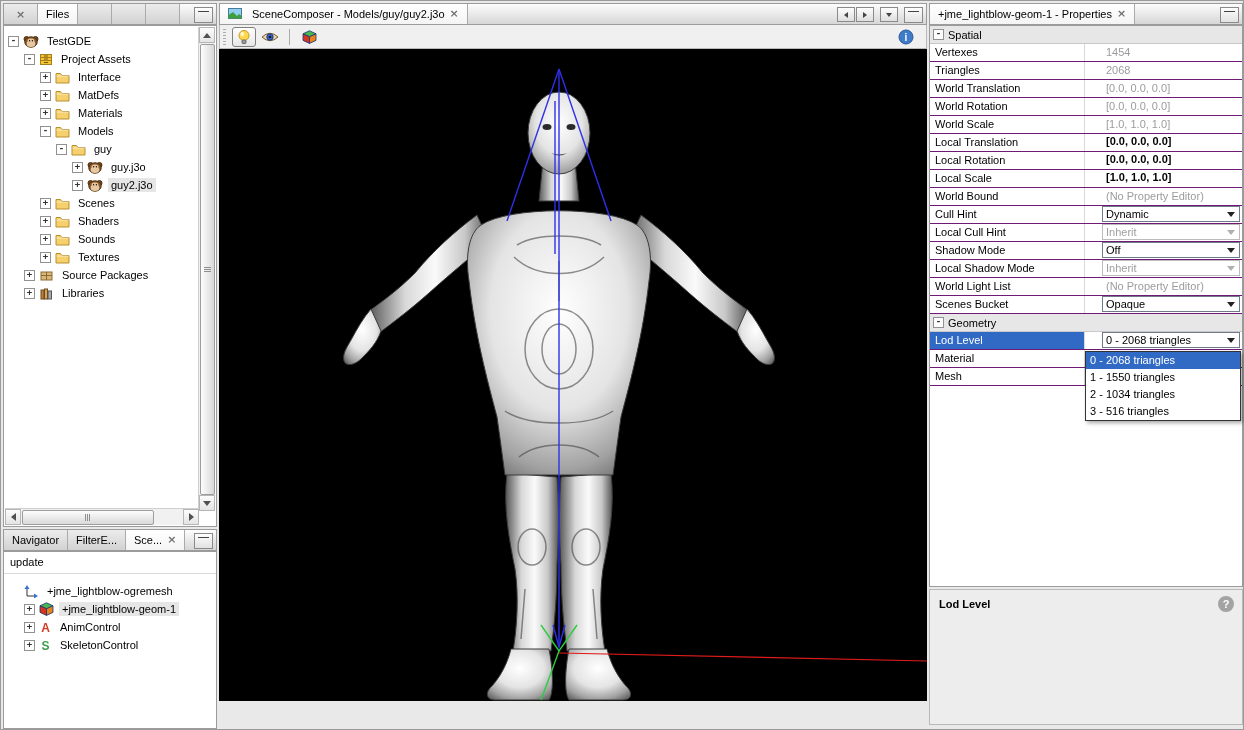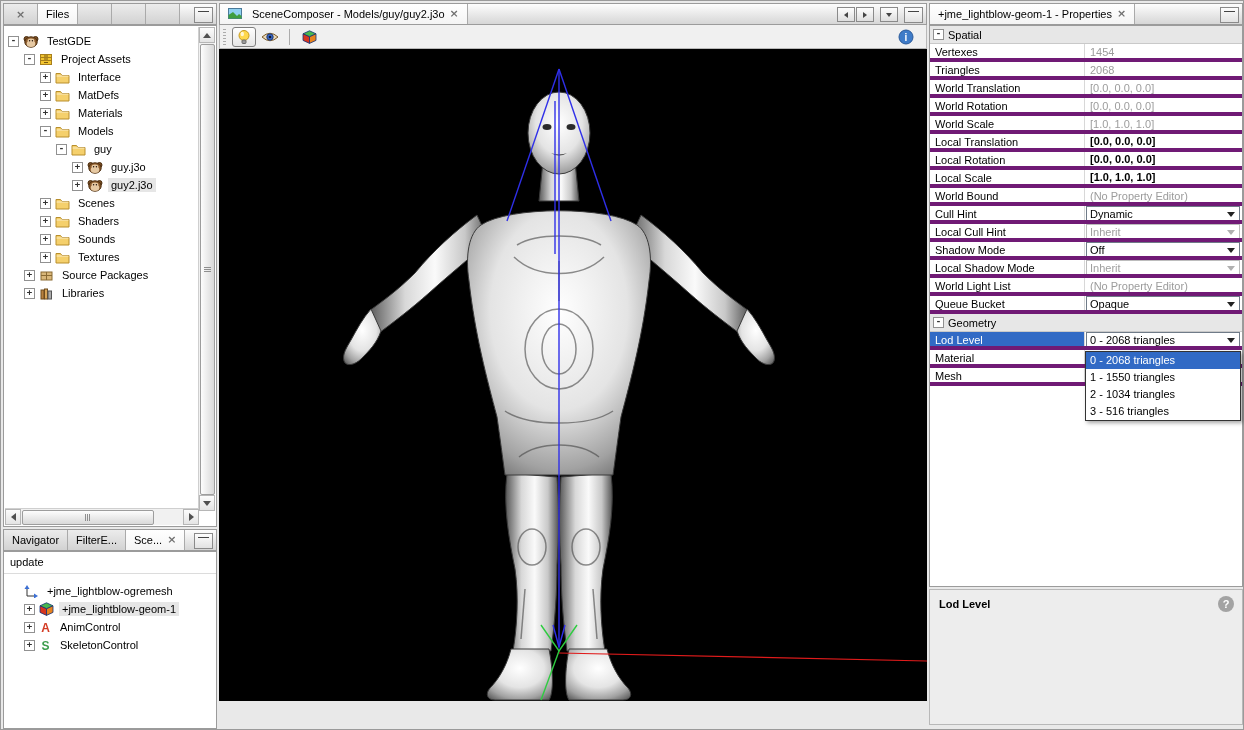--- a/index.html
+++ b/index.html
@@ -66,21 +66,21 @@
   .nbtn{width:18px;height:15px;border:1px solid #8a8a8a;box-sizing:border-box;
     background:linear-gradient(#fdfdfd,#dedede);display:flex;align-items:center;justify-content:center;}
   .nbtn .tri{border-width:3px;}
   .nbtn .tri.left{border-right:4px solid #444;margin-left:-3px;}
   .nbtn .tri.right{border-left:4px solid #444;margin-right:-3px;}
   .nbtn .tri.down{border-top:4px solid #444;margin-bottom:-3px;}
   .gap4{width:4px;}
   
   .sheet{position:absolute;left:0;right:0;top:22px;height:562px;background:#fff;
     border:1px solid #9b9b9b;box-sizing:border-box;overflow:hidden;}
-  .prow{height:18px;display:flex;border-bottom:4px solid #701a75;box-sizing:border-box;}
+  .prow{height:18px;display:flex;border-bottom:1px solid #701a75;box-sizing:border-box;gap:16px;}
   .pname{width:155px;flex:none;padding:2px 0 0 5px;box-sizing:border-box;border-right:1px solid #d8d8d8;overflow:hidden;white-space:nowrap;}
   .pname.selrow{background:var(--selection-blue,#316AC5);color:#fff;}
   .pval{flex:1;padding:2px 0 0 5px;overflow:hidden;white-space:nowrap;position:relative;}
   .pval.muted{color:#9c9c9c;}
   .pval.bold{font-weight:bold;padding-top:1px;}
   .phead{height:18px;background:#e7e7e7;border-bottom:1px solid #c9c9c9;display:flex;align-items:center;box-sizing:border-box;}
   .phead .toggle{margin:0 4px 0 3px;}
   .combo{position:absolute;left:1px;right:2px;top:0px;height:16px;border:1px solid #6f7b88;background:#fff;
     box-sizing:border-box;display:flex;align-items:center;padding-left:3px;}
   .combo .carr{position:absolute;right:4px;top:5px;width:0;height:0;border:4px solid transparent;border-top:5px solid #222;}
@@ -616,21 +616,21 @@
               <span>Inherit</span>
               <span class="carr"></span>
             </div>
           </div>
         </div>
         <div class="prow">
           <div class="pname">World Light List</div>
           <div class="pval muted">(No Property Editor)</div>
         </div>
         <div class="prow">
-          <div class="pname">Queue Bucket</div>
+          <div class="pname">Scenes Bucket</div>
           <div class="pval">
             <div class="combo">
               <span>Opaque</span>
               <span class="carr"></span>
             </div>
           </div>
         </div>
         <div class="phead">
           <span class="toggle">-</span>
           <span>Geometry</span>

